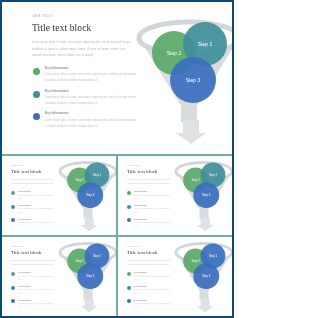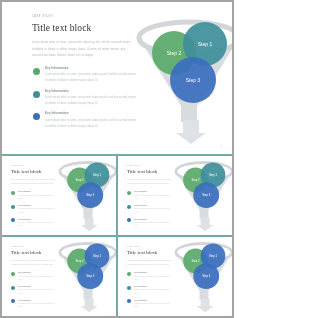--- a/index.html
+++ b/index.html
@@ -14,21 +14,21 @@
     font-family: "Liberation Sans", sans-serif;
   }
 
   
   .page {
     position: relative;
     width: 234px;
     height: 318px;
     box-sizing: border-box;
     background: #fde047;
-    border: 2px solid #a3a3a3;
+    border: 2px solid #0c4a6e;
   }
 
   
   .hero {
     position: relative;
     width: 100%;
     height: 152px;
     box-sizing: border-box;
     background: #ffffff;
     overflow: hidden;

